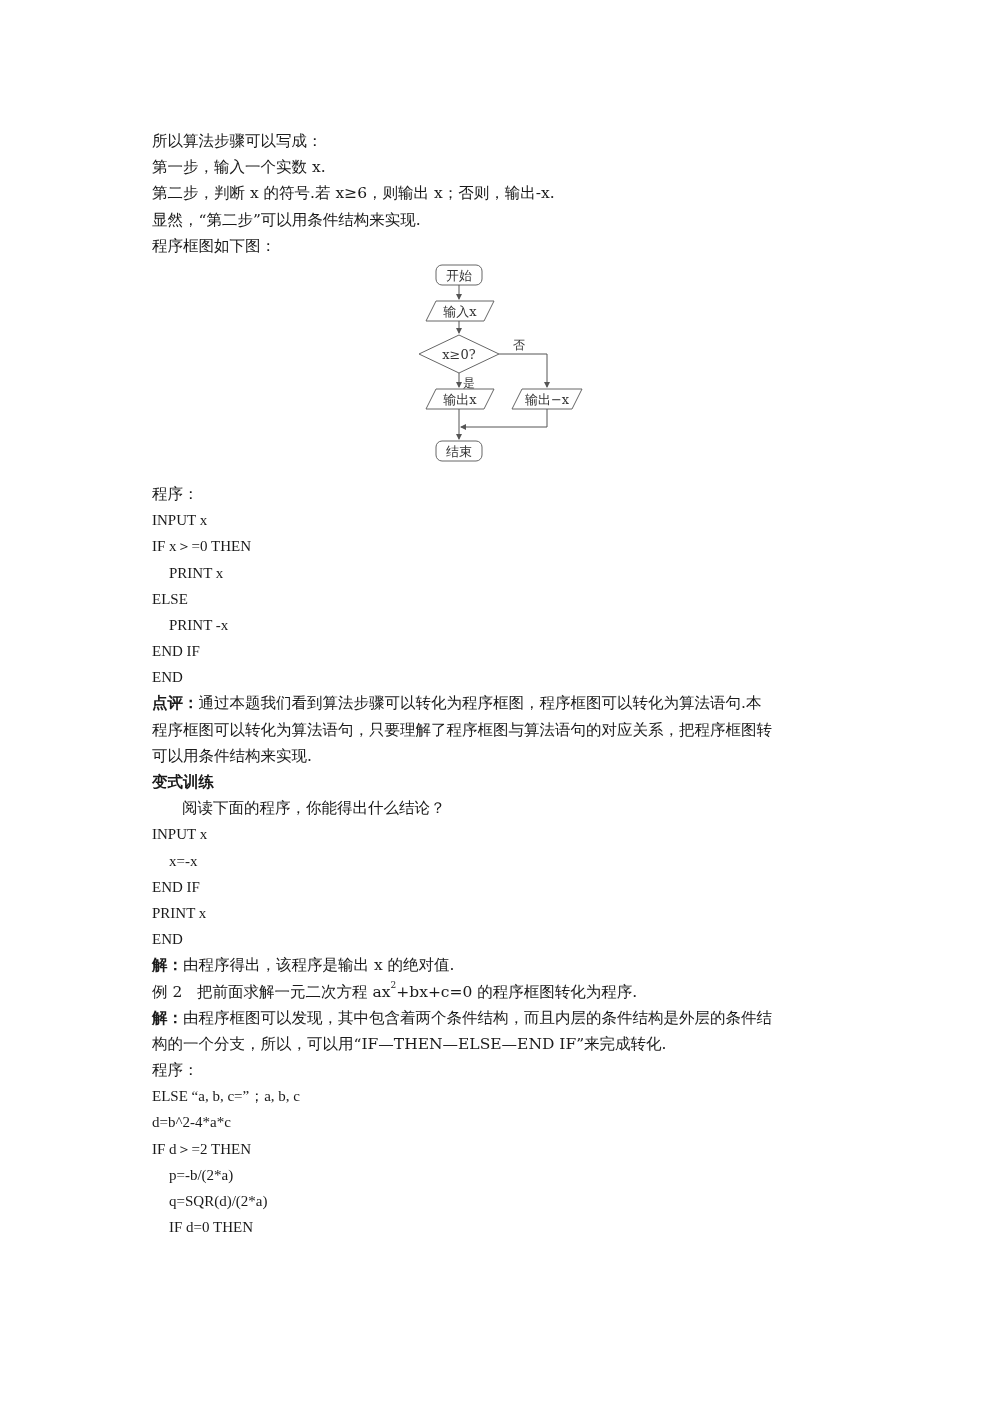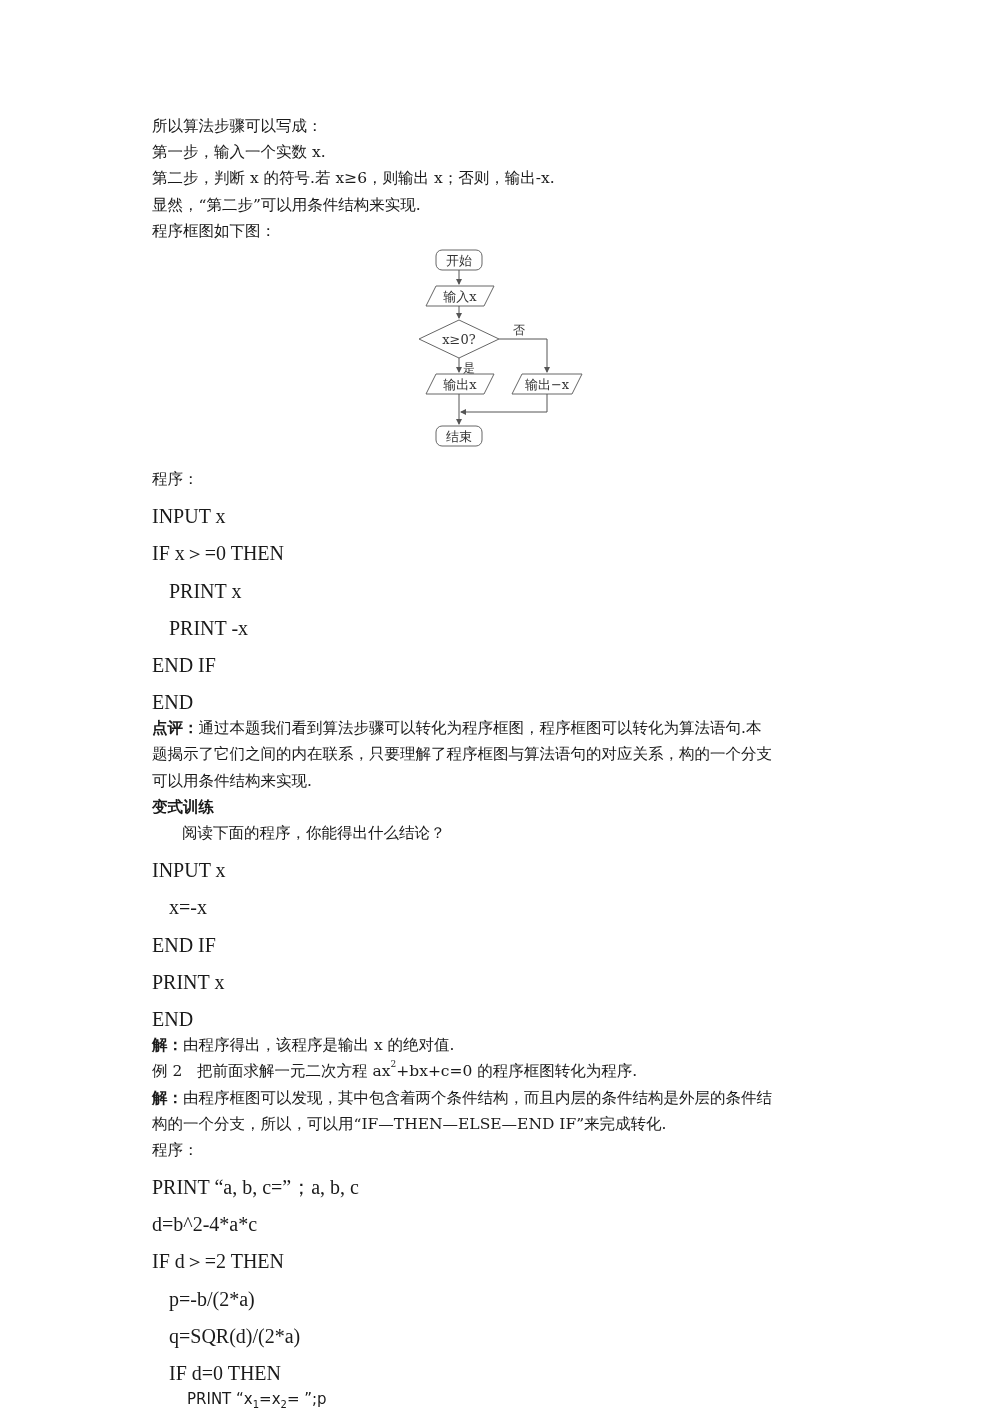--- a/index.html
+++ b/index.html
@@ -1,21 +1,21 @@
 <!DOCTYPE html>
 <html><head>
 <meta charset="utf-8">
 <style>
   html, body { margin: 0; padding: 0; background: #ffffff; }
   body { width: 1000px; height: 1414px; position: relative; overflow: hidden;
          font-family: "DejaVu Serif", "Liberation Serif", serif; color: #1a1a1a; }
-  .page { position: absolute; left: 152px; top: 113px; width: 700px; }
+  .page { position: absolute; left: 152px; top: 128px; width: 700px; }
   .line { height: 26.2px; line-height: 26.2px; font-size: 15.5px; white-space: pre; }
   .b { font-weight: bold; font-family: "DejaVu Sans", sans-serif; }
-  .code { font-family: "Liberation Serif", serif; font-size: 20px; margin-top: 11px; }
+  .code { font-family: "Liberation Serif", serif; font-size: 15px; }
   .indent1 { padding-left: 17px; }
   .indent2 { padding-left: 35px; }
   .para-indent { padding-left: 30px; }
   .flow { position: relative; height: 222px; }
   .flow svg { position: absolute; left: 262px; top: 0; }
   sup { font-size: 9px; vertical-align: top; line-height: 12px; }
   sub { font-size: 10px; }
   .sansprint { font-family: "DejaVu Sans", sans-serif; font-size: 15px; }
 </style>
 </head>
@@ -67,44 +67,44 @@
         <rect x="22" y="182" width="46" height="20" rx="6" fill="#fff" stroke="#666"></rect>
         <text x="45" y="197" text-anchor="middle">结束</text>
       </g>
     </svg>
   </div>
 
   <div class="line">程序：</div>
   <div class="line code">INPUT x</div>
   <div class="line code">IF x＞=0 THEN</div>
   <div class="line code indent1">PRINT x</div>
+  <div class="line code">ELSE</div>
   <div class="line code indent1">PRINT -x</div>
   <div class="line code">END IF</div>
   <div class="line code">END</div>
 
   <div class="line"><span class="b">点评：</span><span>通过本题我们看到算法步骤可以转化为程序框图，程序框图可以转化为算法语句.本</span></div>
-  <div class="line">题揭示了它们之间的内在联系，只要理解了程序框图与算法语句的对应关系，构的一个分支</div>
+  <div class="line">程序框图可以转化为算法语句，只要理解了程序框图与算法语句的对应关系，把程序框图转</div>
   <div class="line">可以用条件结构来实现.</div>
 
   <div class="line b">变式训练</div>
   <div class="line para-indent">阅读下面的程序，你能得出什么结论？</div>
   <div class="line code">INPUT x</div>
   <div class="line code indent1">x=-x</div>
   <div class="line code">END IF</div>
   <div class="line code">PRINT x</div>
   <div class="line code">END</div>
 
   <div class="line"><span class="b">解：</span><span>由程序得出，该程序是输出 x 的绝对值.</span></div>
 
   <div class="line"><span>例 2</span>   <span>把前面求解一元二次方程 ax</span><sup>2</sup><span>+bx+c=0 的程序框图转化为程序.</span></div>
 
   <div class="line"><span class="b">解：</span><span>由程序框图可以发现，其中包含着两个条件结构，而且内层的条件结构是外层的条件结</span></div>
   <div class="line">构的一个分支，所以，可以用“IF—THEN—ELSE—END IF”来完成转化.</div>
   <div class="line">程序：</div>
 
-  <div class="line code">PRINT “a, b, c=”；a, b, c</div>
+  <div class="line code">ELSE “a, b, c=”；a, b, c</div>
   <div class="line code">d=b^2-4*a*c</div>
   <div class="line code">IF d＞=2 THEN</div>
   <div class="line code indent1">p=-b/(2*a)</div>
   <div class="line code indent1">q=SQR(d)/(2*a)</div>
   <div class="line code indent1">IF d=0 THEN</div>
-  <div class="line indent2 sansprint"><span>PRINT “x</span><sub>1</sub><span>=x</span><sub>2</sub><span>= ”;p</span></div>
 </div>
 
 </body></html>

